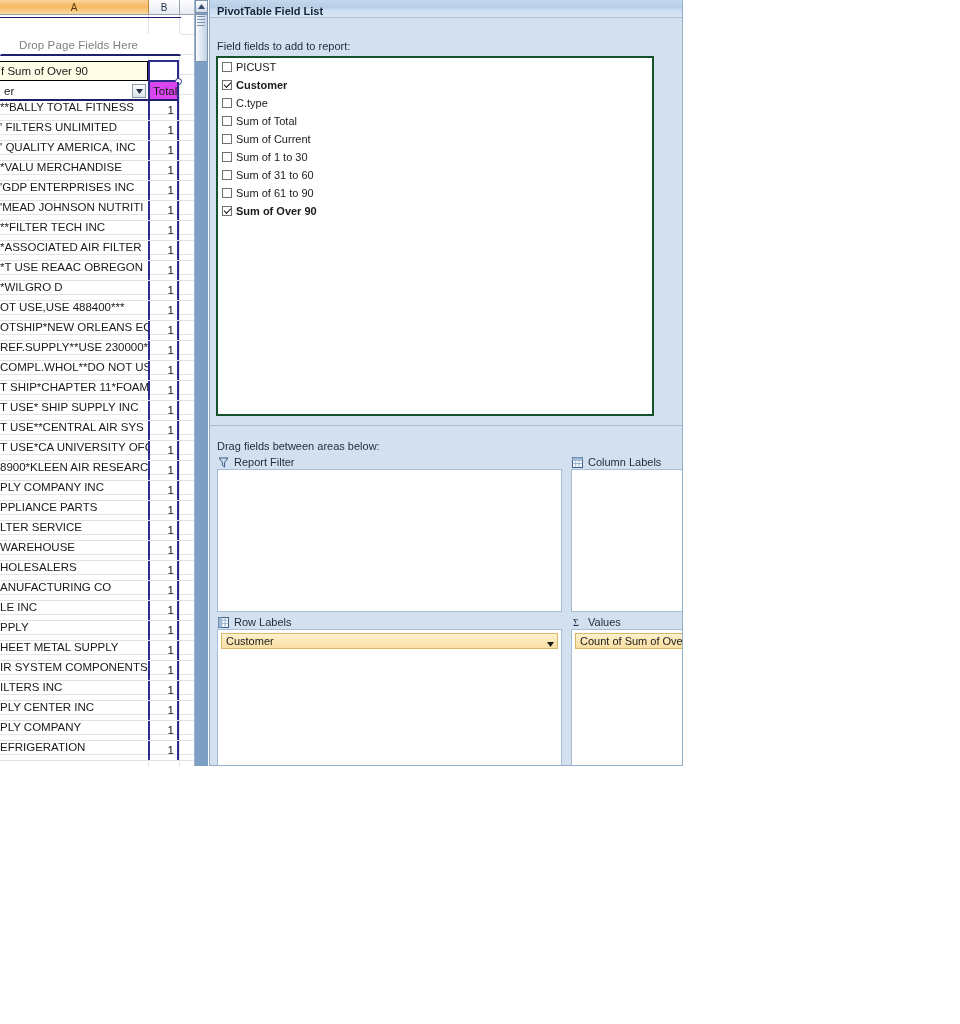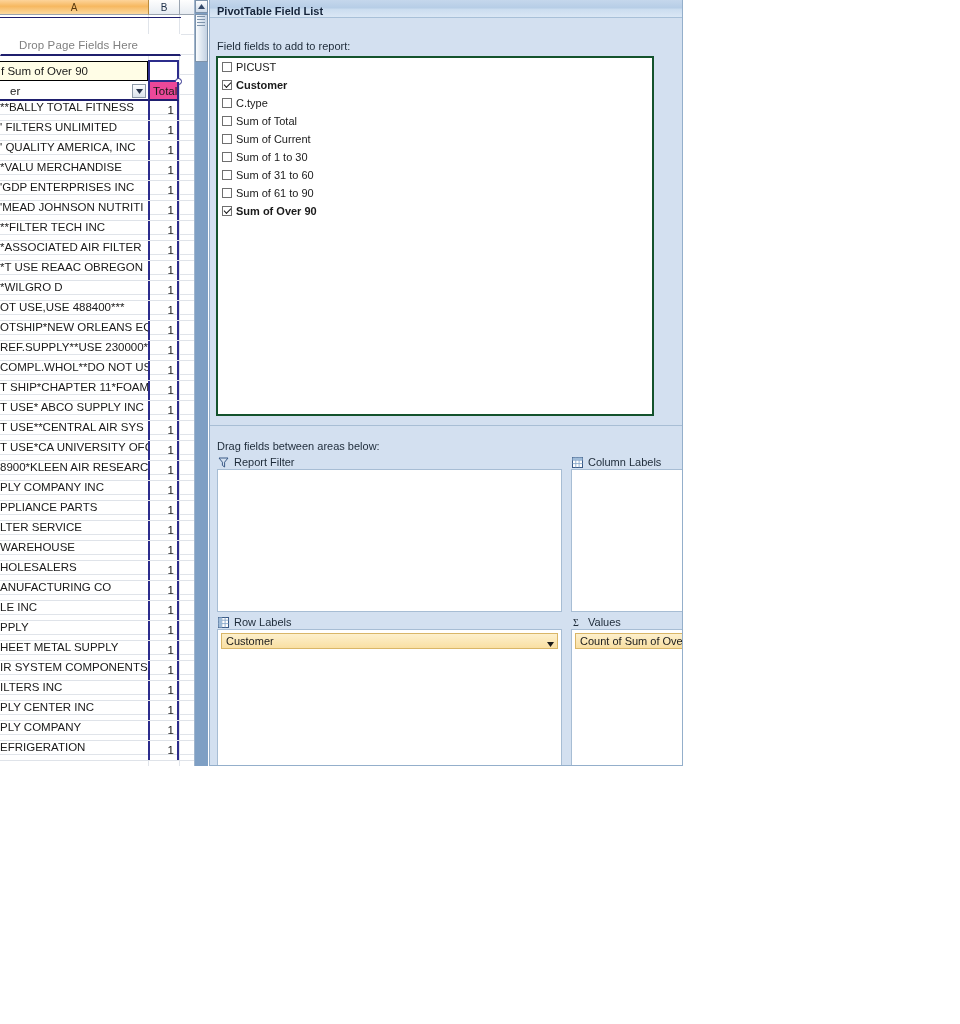--- a/index.html
+++ b/index.html
@@ -147,21 +147,21 @@
     height: 19px;
     display: flex;
     align-items: center;
     background: #ffffff;
     border-bottom: 2px solid #1f1f6e;
     box-sizing: border-box;
     font-size: 11.5px;
     color: #1a1a1a;
     overflow: hidden;
   }
-  .rowhdr .txt { padding-left: 10px; white-space: nowrap; }
+  .rowhdr .txt { padding-left: 4px; white-space: nowrap; }
   .dropdown-btn {
     position: absolute;
     right: 2px; top: 2px;
     width: 14px; height: 14px;
     background: linear-gradient(to bottom,#fbfcfe,#dbe3ec);
     border: 1px solid #8d9aa8;
     box-sizing: border-box;
     display: flex;
     align-items: center;
     justify-content: center;
@@ -172,21 +172,21 @@
     position: absolute;
     left: 148px; top: 82px;
     width: 31px;
     height: 19px;
     display: flex;
     align-items: center;
     padding-left: 3px;
     box-sizing: border-box;
     font-size: 11.5px;
     color: #1a1a1a;
-    background: #ec4899;
+    background: #d946ef;
     border-left: 2px solid #2c2c8c;
     border-right: 2px solid #2c2c8c;
     border-bottom: 2px solid #1f1f6e;
   }
 
   
   .rows {
     position: absolute;
     left: 0; top: 101px;
     width: 194px;
@@ -485,21 +485,21 @@
         </div>
         <div class="drow">
           <div class="name">COMPL.WHOL**DO NOT USE</div>
           <div class="val">1</div>
         </div>
         <div class="drow">
           <div class="name">T SHIP*CHAPTER 11*FOAMEX</div>
           <div class="val">1</div>
         </div>
         <div class="drow">
-          <div class="name">T USE* ABCO SUPPLY INC</div>
+          <div class="name">T USE* SHIP SUPPLY INC</div>
           <div class="val">1</div>
         </div>
         <div class="drow">
           <div class="name">T USE**CENTRAL AIR SYS</div>
           <div class="val">1</div>
         </div>
         <div class="drow">
           <div class="name">T USE*CA UNIVERSITY OFCA</div>
           <div class="val">1</div>
         </div>

